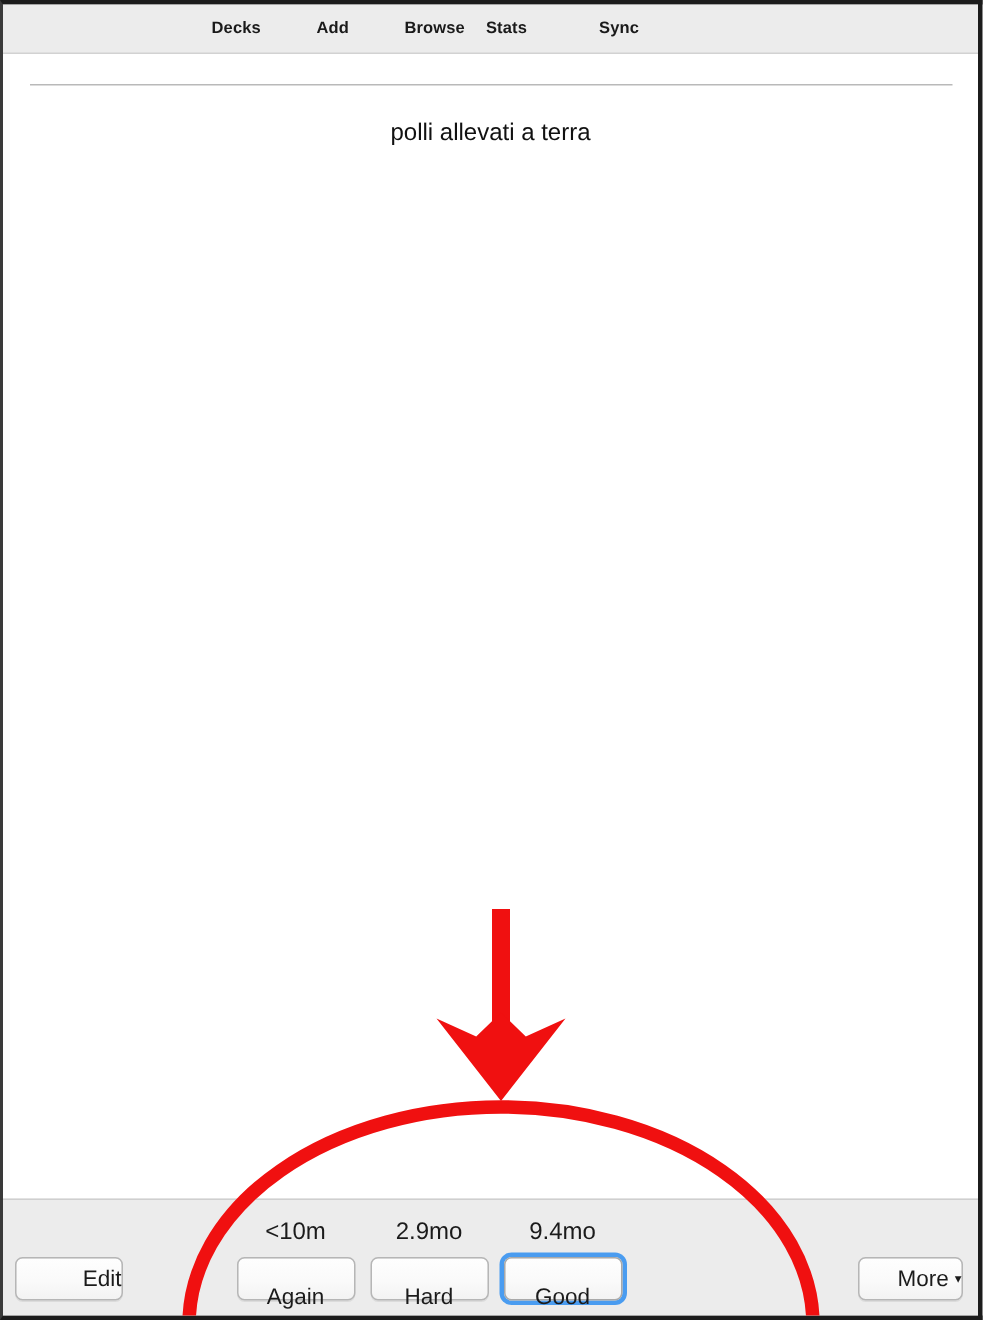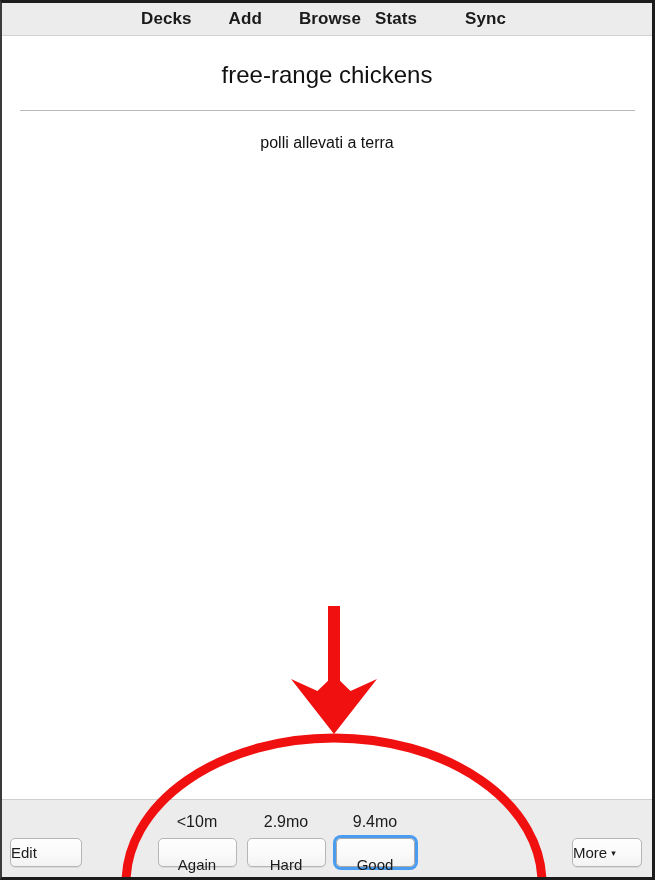--- a/index.html
+++ b/index.html
@@ -36,21 +36,21 @@
     width: 100%;
     height: 33px;
     background: #ececec;
     border-bottom: 1px solid #d2d2d2;
     box-sizing: border-box;
     display: flex;
     align-items: center;
     padding-left: 139px;
   }
   .toolbar-item {
-    font-size: 17px;
+    font-size: 11px;
     font-weight: bold;
     color: #1a1a1a;
     letter-spacing: 0.1px;
     margin-right: 37px;
     white-space: nowrap;
     cursor: default;
   }
   .toolbar-item.tb-add    { margin-right: 37px; }
   .toolbar-item.tb-browse { margin-right: 14px; text-align: right; }
   .toolbar-item.tb-stats  { margin-right: 48px; }
@@ -102,21 +102,21 @@
 
   .btn {
     position: absolute;
     box-sizing: border-box;
     background: linear-gradient(to bottom, #fefefe 0%, #fafafa 55%, #f3f3f3 100%);
     border: 1px solid #b6b6b6;
     border-radius: 5px;
     font-family: "Liberation Sans", sans-serif;
     font-size: 15px;
     color: #1b1b1b;
-    text-align: left;
+    text-align: right;
     line-height: 27px;
     height: 29px;
     cursor: default;
     box-shadow: 0 1px 0 rgba(0,0,0,0.07);
     padding: 0;
   }
 
   #btn-edit { left: 8px; top: 38px; width: 72px; }
   #btn-more { right: 10px; top: 38px; width: 70px; }
   #more-caret {
@@ -190,21 +190,20 @@
 
   <div id="top-toolbar">
     <span class="toolbar-item tb-decks">Decks</span>
     <span class="toolbar-item tb-add">Add</span>
     <span class="toolbar-item tb-browse">Browse</span>
     <span class="toolbar-item tb-stats">Stats</span>
     <span class="toolbar-item tb-sync">Sync</span>
   </div>
 
   <div id="card-area">
-    <div id="card-question">free-range chickens</div>
     <div id="card-divider"></div>
     <div id="card-answer">polli allevati a terra</div>
   </div>
 
   <div id="bottom-bar">
 
     <button class="btn" id="btn-edit">Edit</button>
 
     <div class="ease-col" id="ease-col-0">
       <div class="ease-interval">&lt;10m</div>

